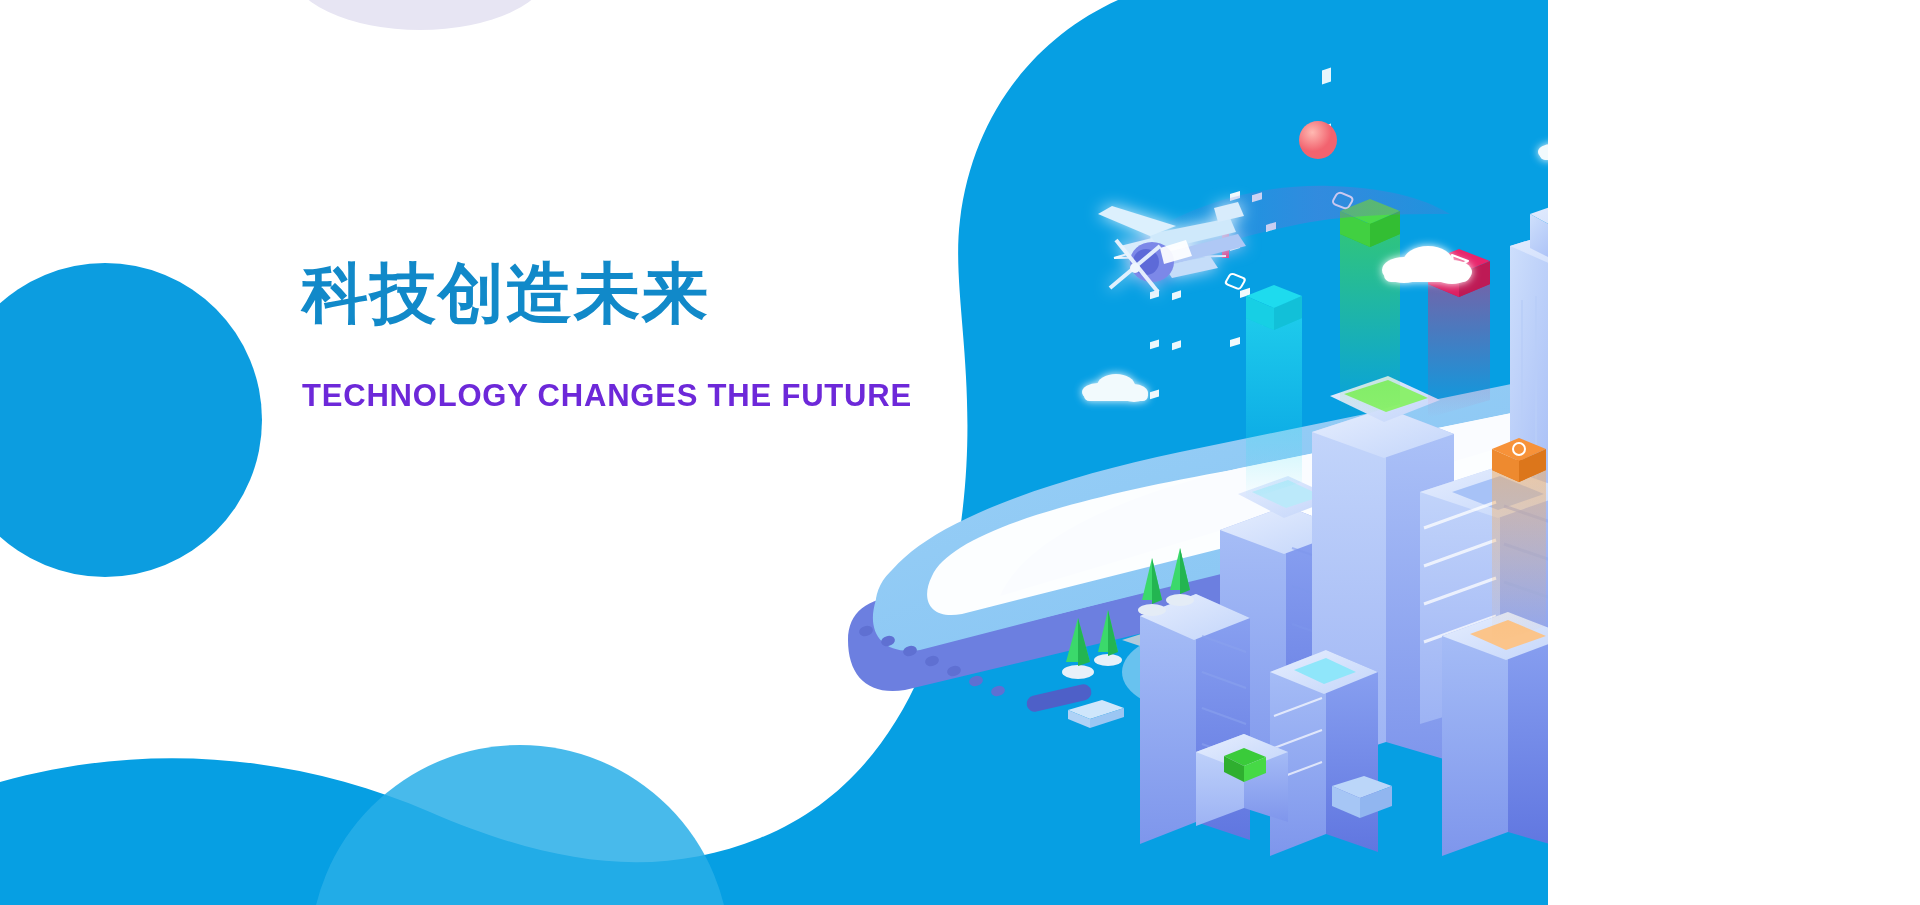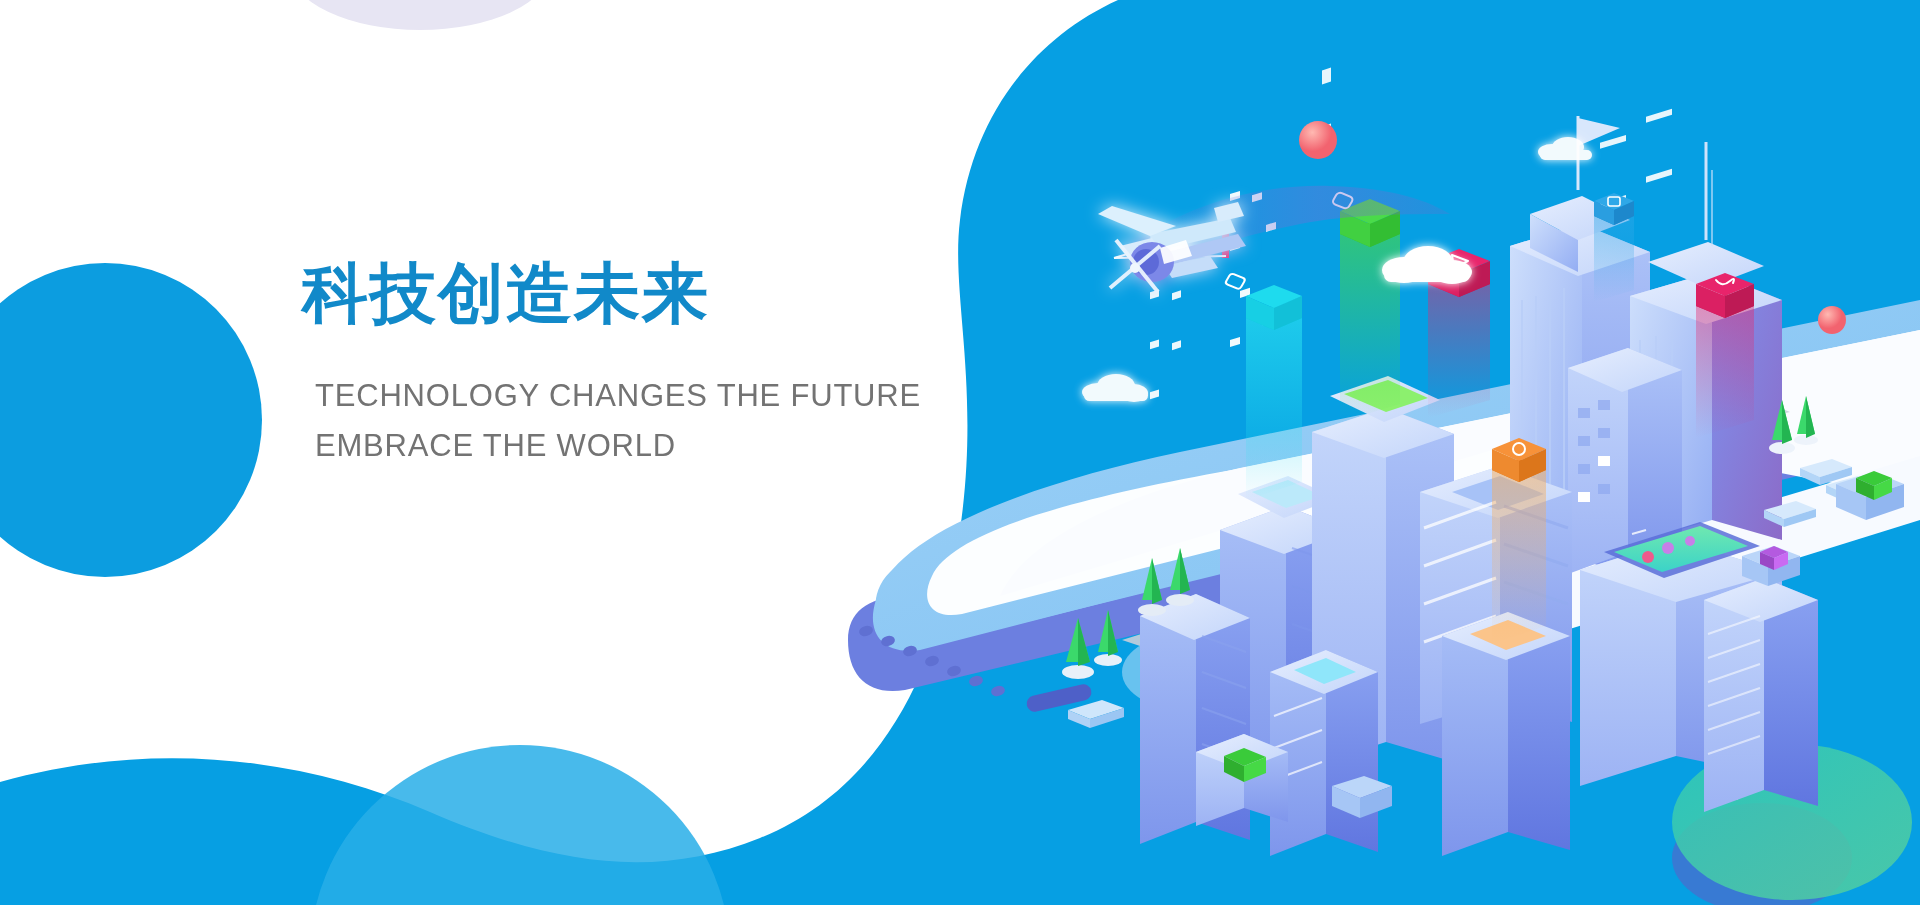--- a/index.html
+++ b/index.html
@@ -2,46 +2,45 @@
 <html><head>
 <meta charset="utf-8">
 <style>
   * { margin:0; padding:0; box-sizing:border-box; }
   html, body { width:1920px; height:905px; overflow:hidden; }
   body {
     font-family:"Liberation Sans", sans-serif;
     background:#ffffff;
     position:relative;
   }
-  #stage { position:absolute; inset:0; width:1920px; height:905px; overflow:hidden; }
+  #stage { position:absolute; inset:0; width:1548px; height:905px; overflow:hidden; }
   #stage svg.full { position:absolute; left:0; top:0; width:1920px; height:905px; }
 
   
   .text-block {
     position:absolute; left:302px; top:248px; width:560px; z-index:40;
   }
   .headline {
     font-family:"DejaVu Sans","Liberation Sans", sans-serif;
     font-size:66px;
     font-weight:700;
     line-height:1.38;
     letter-spacing:2px;
     color:#1189C9;
     white-space:nowrap;
   }
   .sub-en {
     margin-top:34px;
     font-family:"Liberation Sans", sans-serif;
     font-size:31px;
-    font-weight:400;
+    font-weight:700;
     line-height:1.48;
     letter-spacing:0.8px;
-    color:#737373;
+    color:#6d28d9;
     white-space:nowrap;
-    margin-left:13px;
   }
 </style>
 </head>
 <body>
 
 <div id="stage">
 
   <svg class="full" viewBox="0 0 1920 905" preserveAspectRatio="none">
     <defs>
       <clipPath id="clipAll">
@@ -617,16 +616,15 @@
         <circle cx="1318" cy="140" r="19" fill="url(#balloonG)"></circle>
         <circle cx="1832" cy="320" r="14" fill="url(#balloonG)"></circle>
       </g>
 
     </g>
   </svg>
 
   <div class="text-block">
     <div class="headline">科技创造未来</div>
     <div class="sub-en">TECHNOLOGY CHANGES THE FUTURE</div>
-    <div class="sub-en" style="margin-top:4px;">EMBRACE THE WORLD</div>
   </div>
 
 </div>
 
 </body></html>

